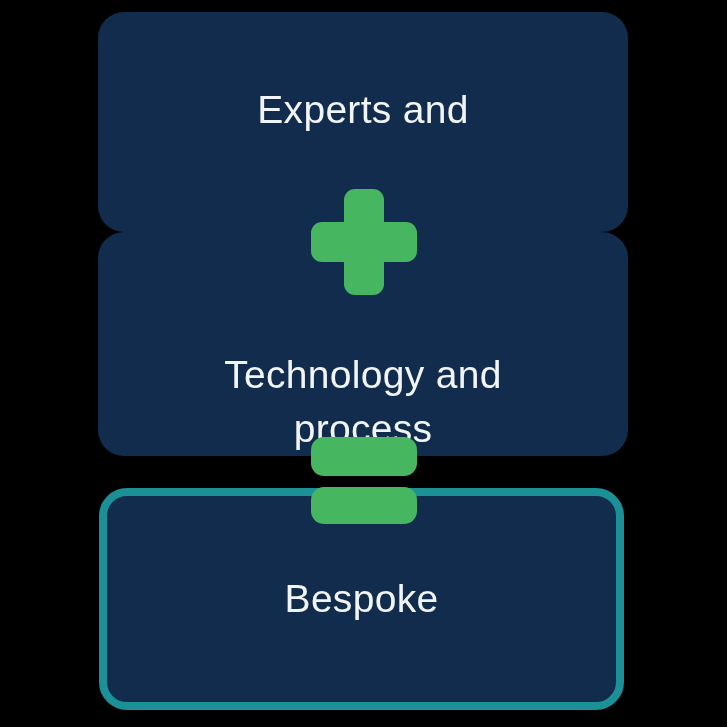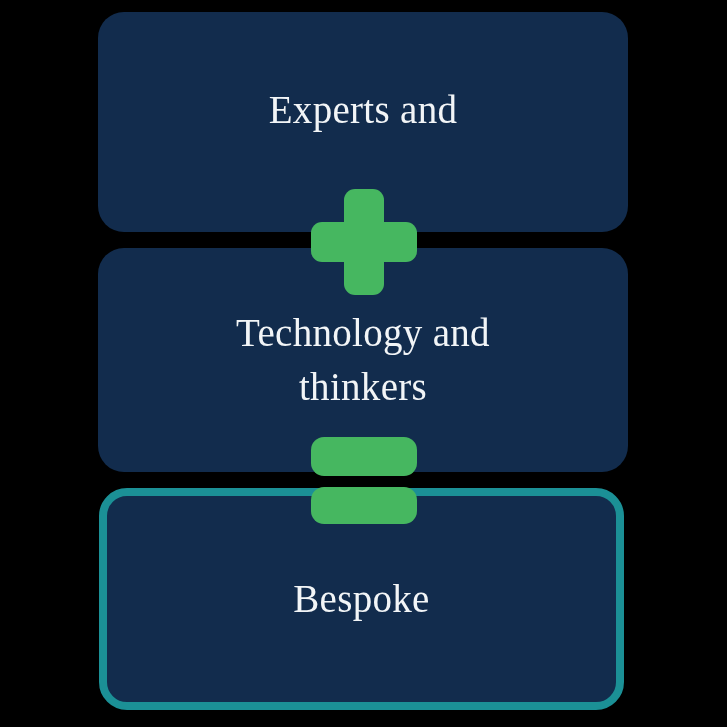--- a/index.html
+++ b/index.html
@@ -6,42 +6,43 @@
     margin: 0;
     padding: 0;
     background: #000000;
   }
   .canvas {
     position: relative;
     width: 727px;
     height: 727px;
     background: #000000;
     overflow: hidden;
-    font-family: Liberation Serif, serif;
+    font-family: Liberation Sans, sans-serif;
   }
   .box {
     position: absolute;
     left: 98px;
     width: 530px;
     background: #122C4D;
     border-radius: 26px;
     display: flex;
     flex-direction: column;
     align-items: center;
     justify-content: center;
     box-sizing: border-box;
   }
   .box-experts {
     top: 12px;
     height: 220px;
     padding-bottom: 24px;
   }
   .box-technology {
-    top: 248px;
+    top: 232px;
     height: 224px;
+    justify-content: flex-end;
   }
   .box-bespoke {
     top: 488px;
     left: 99px;
     width: 525px;
     height: 222px;
     border: 8px solid #1B9096;
     border-radius: 28px;
   }
   .box .line {
@@ -74,21 +75,21 @@
 
   <div class="operator operator-plus">
     <svg width="106" height="106" viewBox="0 0 106 106" xmlns="http://www.w3.org/2000/svg" aria-hidden="true">
       <rect x="33" y="0" width="40" height="106" rx="11" fill="#46B760"></rect>
       <rect x="0" y="33" width="106" height="40" rx="11" fill="#46B760"></rect>
     </svg>
   </div>
 
   <div class="box box-technology">
     <div class="line">Technology and</div>
-    <div class="line">thinkers</div>
+    <div class="line">process</div>
   </div>
 
   <div class="operator operator-equals">
     <svg width="106" height="87" viewBox="0 0 106 87" xmlns="http://www.w3.org/2000/svg" aria-hidden="true">
       <rect x="0" y="0" width="106" height="39" rx="13" fill="#46B760"></rect>
       <rect x="0" y="50" width="106" height="37" rx="13" fill="#46B760"></rect>
     </svg>
   </div>
 
   <div class="box box-bespoke">

